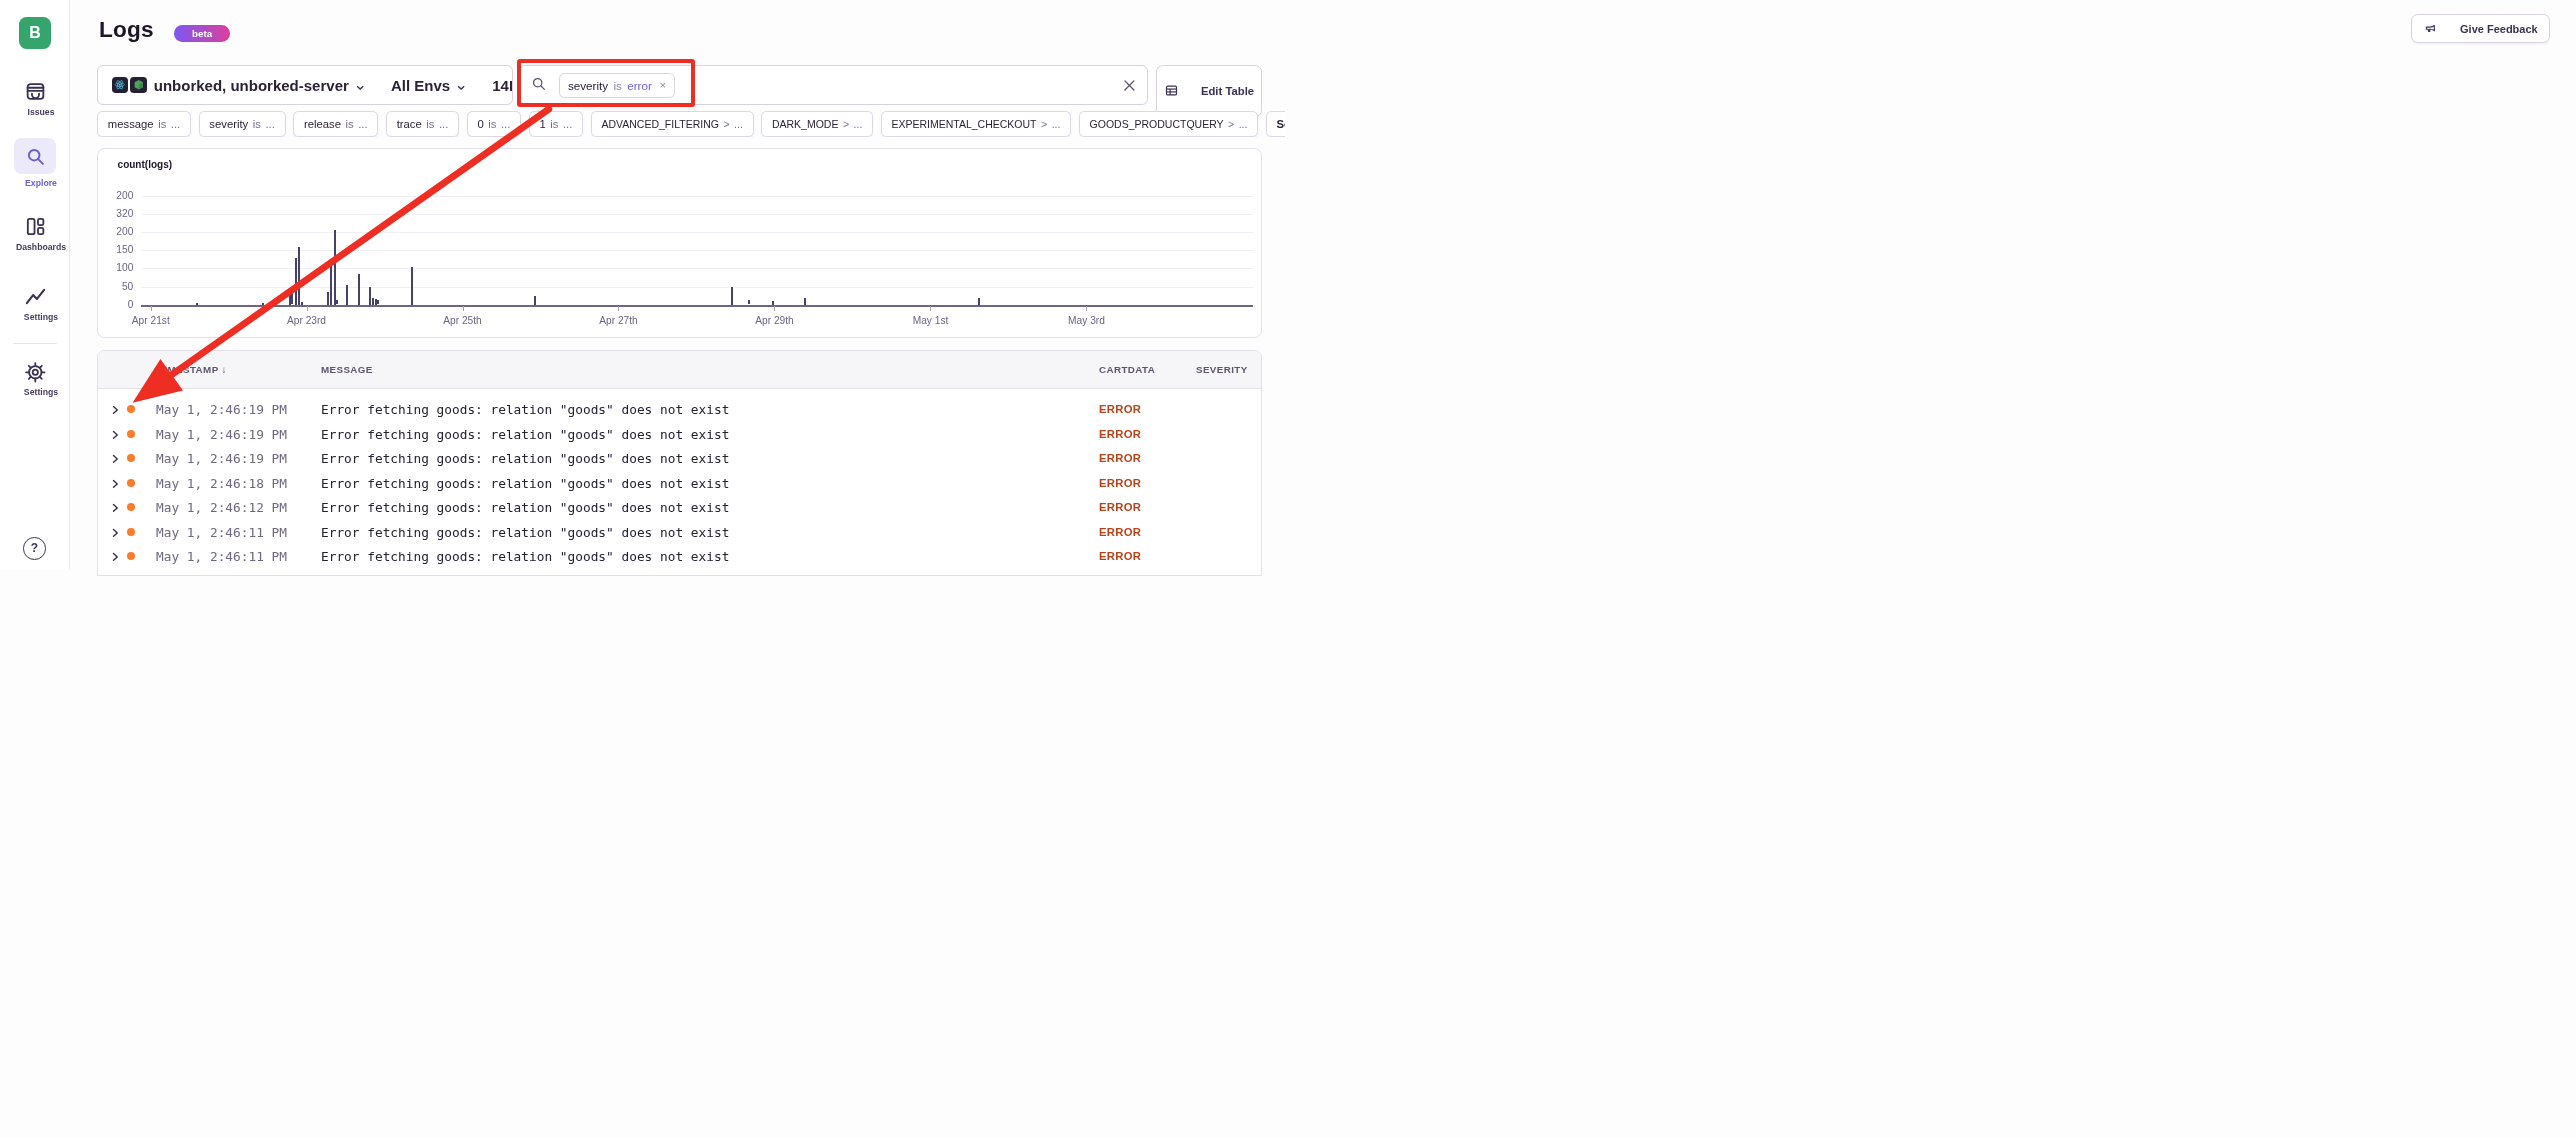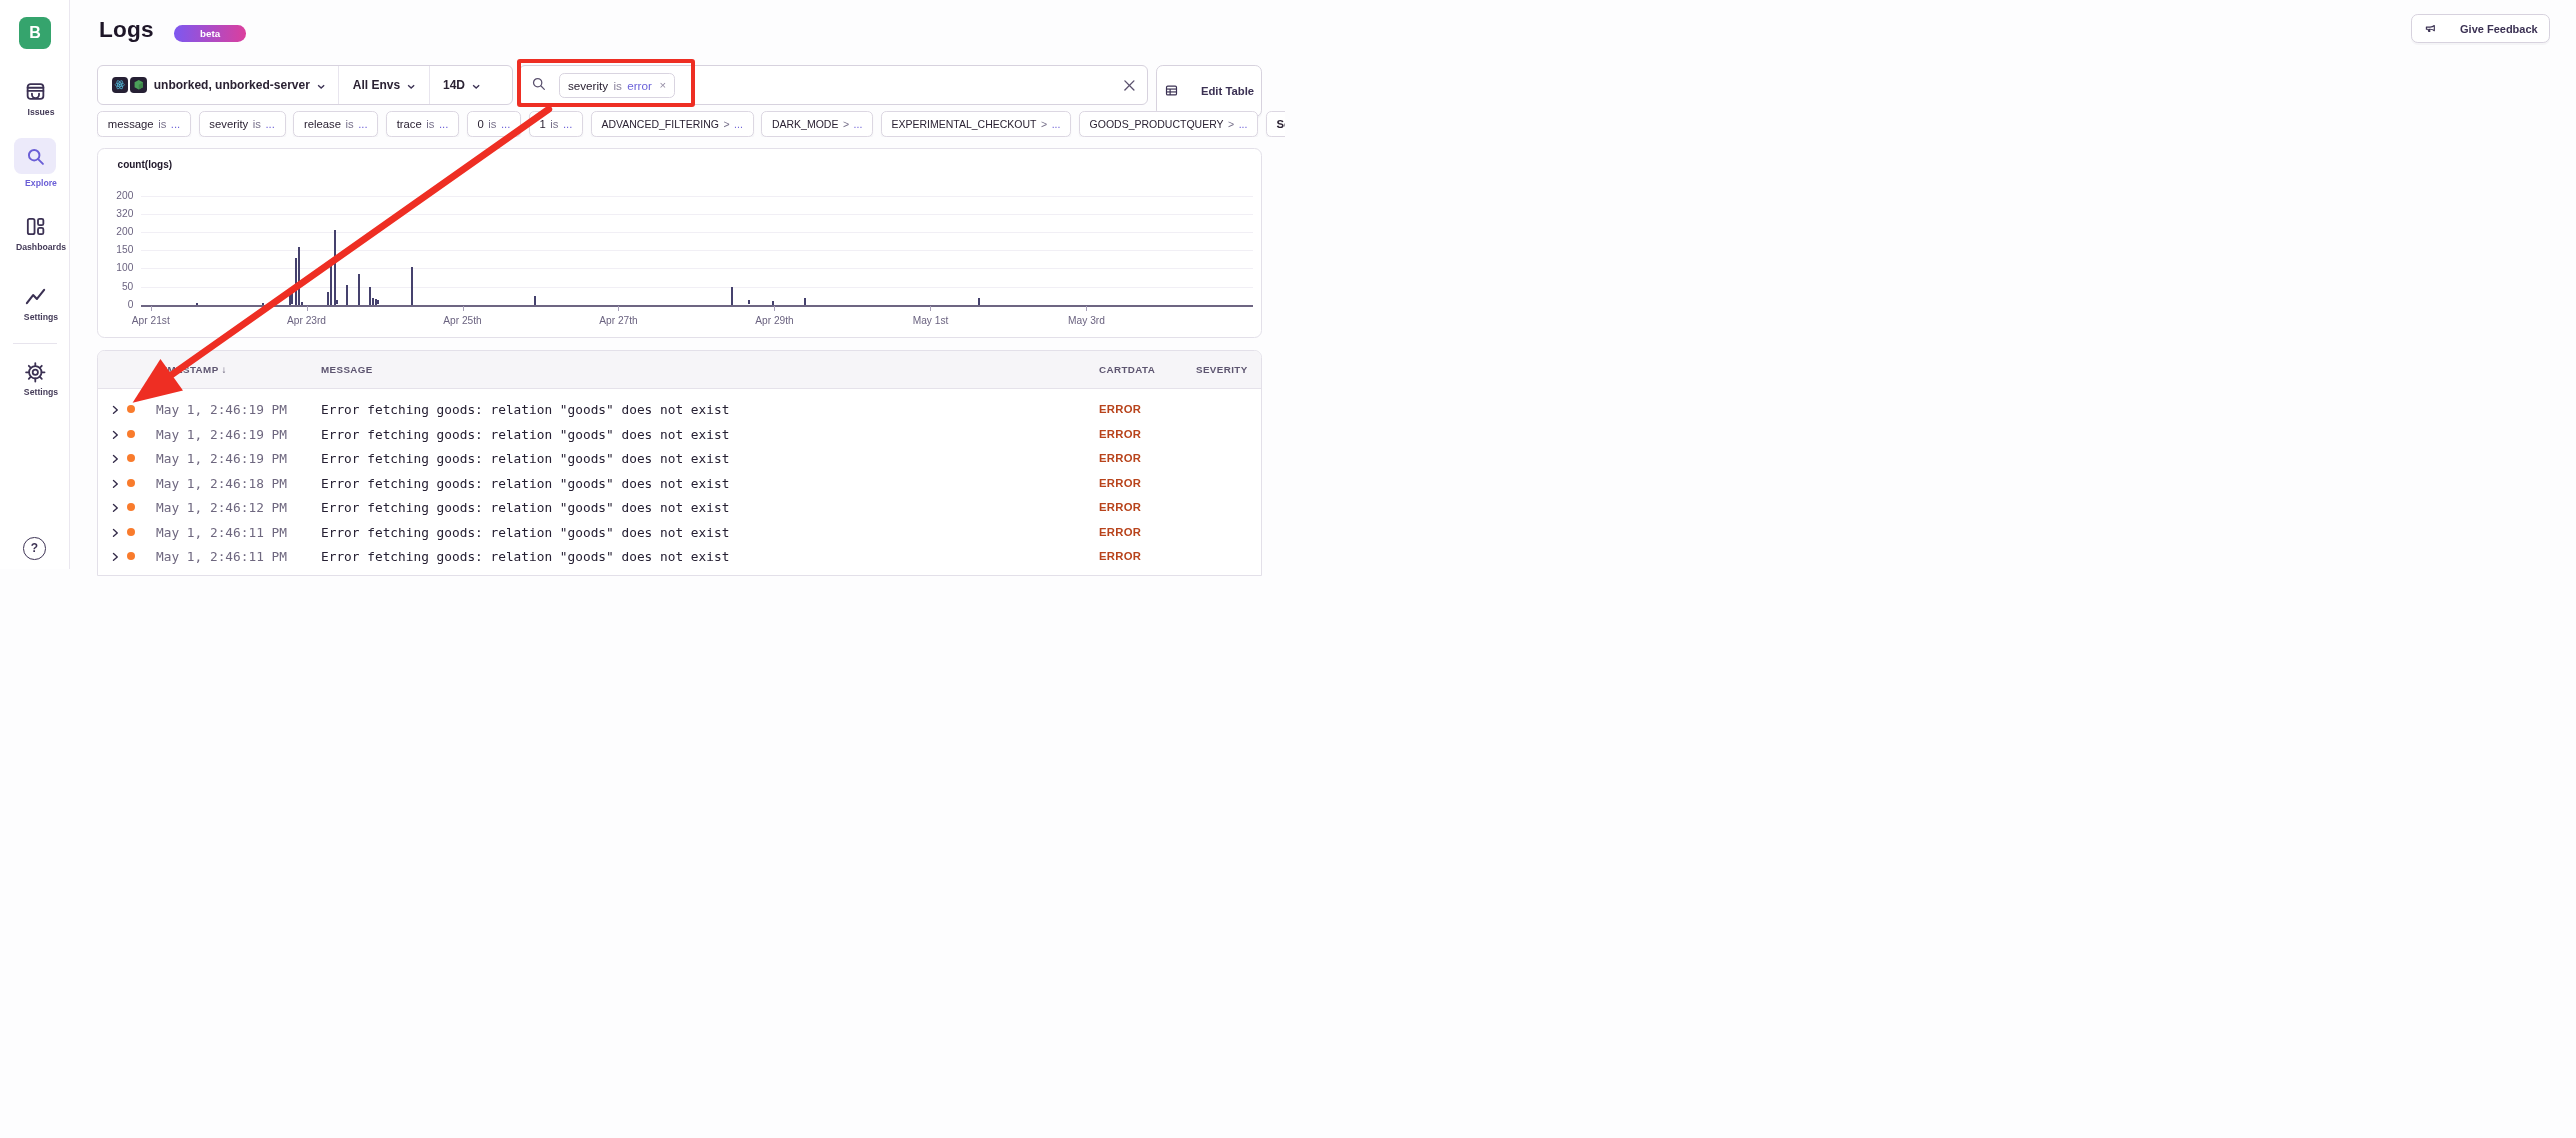--- a/index.html
+++ b/index.html
@@ -19,31 +19,31 @@
   .nav-active-tile { width:42px; height:36px; margin:0 auto; background:#eceafa; border-radius:7.5px;
                      display:flex; align-items:center; justify-content:center; }
   .nav-label.active { color:#6a5ed6; }
   .nav-divider { position:absolute; top:343px; left:12.8px; width:44px; height:0.8px; background:#e7e4ed; }
   .help-circle { position:absolute; left:23px; top:537px; width:22.6px; height:22.6px; border-radius:50%;
                  border:1.9px solid #3d3354; color:#3d3354; font-weight:700; font-size:12px;
                  display:flex; align-items:center; justify-content:center; cursor:pointer; }
 
   
   .page-title { position:absolute; left:99px; top:16.6px; font-size:22.6px; font-weight:800; color:#1e1628; letter-spacing:0.2px; }
-  .beta-pill { position:absolute; left:174px; top:25px; height:16.6px; padding:0 26px; border-radius:8.3px;
+  .beta-pill { position:absolute; left:174px; top:25px; height:16.6px; padding:0 18px; border-radius:8.3px;
                background:linear-gradient(90deg,#7d58f0,#db3f9d); color:#fff; font-size:9.8px; font-weight:600;
                display:flex; align-items:center; }
   .btn { background:#fff; border:0.8px solid #d7d2de; border-radius:6.8px; display:flex; align-items:center;
          gap:22px; font-weight:700; color:#3b3153; cursor:pointer; box-shadow:0 1.5px 0.8px rgba(50,40,80,.04); }
   .feedback-btn { position:absolute; right:26px; top:14.3px; height:29px; padding:0 11.3px; font-size:11px; }
 
   
   .filter-group { position:absolute; left:97px; top:65px; width:416px; height:40px; background:#fff;
                   border:0.8px solid #d7d2de; border-radius:6px; display:flex; align-items:stretch; overflow:hidden; }
-  .fseg { display:flex; align-items:center; gap:6.8px; padding:0 13.5px; font-size:12px; font-weight:700;
+  .fseg { display:flex; align-items:center; gap:6.8px; padding:0 13.5px; font-size:15px; font-weight:700;
           color:#2b2233; cursor:pointer; white-space:nowrap; }
   .fdiv { width:0.8px; background:#e8e5ee; }
   .platform { width:16.6px; height:16.6px; border-radius:3.8px; background:#262034; display:flex;
               align-items:center; justify-content:center; }
   .platform + .platform { margin-left:-4.5px; }
   .search-bar { position:absolute; left:519px; top:65px; width:629px; height:40px; background:#fff;
                 border:0.8px solid #d7d2de; border-radius:6px; display:flex; align-items:center; padding:0 11.3px; }
   .token-chip { display:flex; align-items:center; gap:5.3px; height:25px; margin-left:11.3px; padding:0 8.3px;
                 border:0.8px solid #d9d4e0; border-radius:5.3px; font-size:11.7px; cursor:pointer; }
   .tk-key { color:#2b2233; } .tk-op { color:#8a829b; } .tk-val { color:#6c63d9; }

